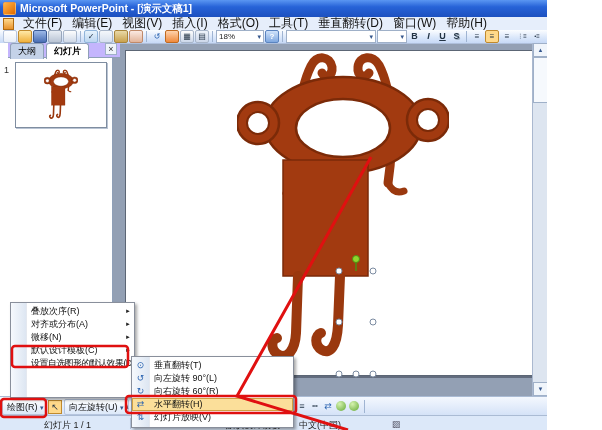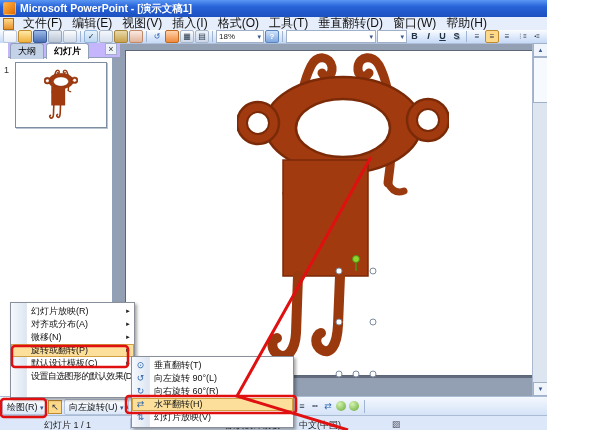--- a/index.html
+++ b/index.html
@@ -191,33 +191,29 @@
         <path d="M103,224 L101,273 C100,294 93,303 85,298 C77,293 78,283 84,281"></path>
       </g>
     </symbol>
     <use href="#fig"></use>
   </svg>
 
   <div class="popup" style="left:10px;top:302px;width:123px;height:94px;">
     <div class="gutter"></div>
     <div style="position:relative;padding-top:2px;">
       <div class="pitem">
-        <span>幻灯片放映(R)</span>
+        <span>叠放次序(R)</span>
         <span class="arrow">►</span>
       </div>
       <div class="pitem">
         <span>对齐或分布(A)</span>
         <span class="arrow">►</span>
       </div>
       <div class="pitem">
         <span>微移(N)</span>
-        <span class="arrow">►</span>
-      </div>
-      <div class="pitem hl">
-        <span>旋转或翻转(P)</span>
         <span class="arrow">►</span>
       </div>
       <div class="pitem">
         <span>默认设计模板(C)</span>
         <span class="arrow">►</span>
       </div>
       <div class="pitem tight">设置自选图形的默认效果(D)</div>
     </div>
   </div>
 

